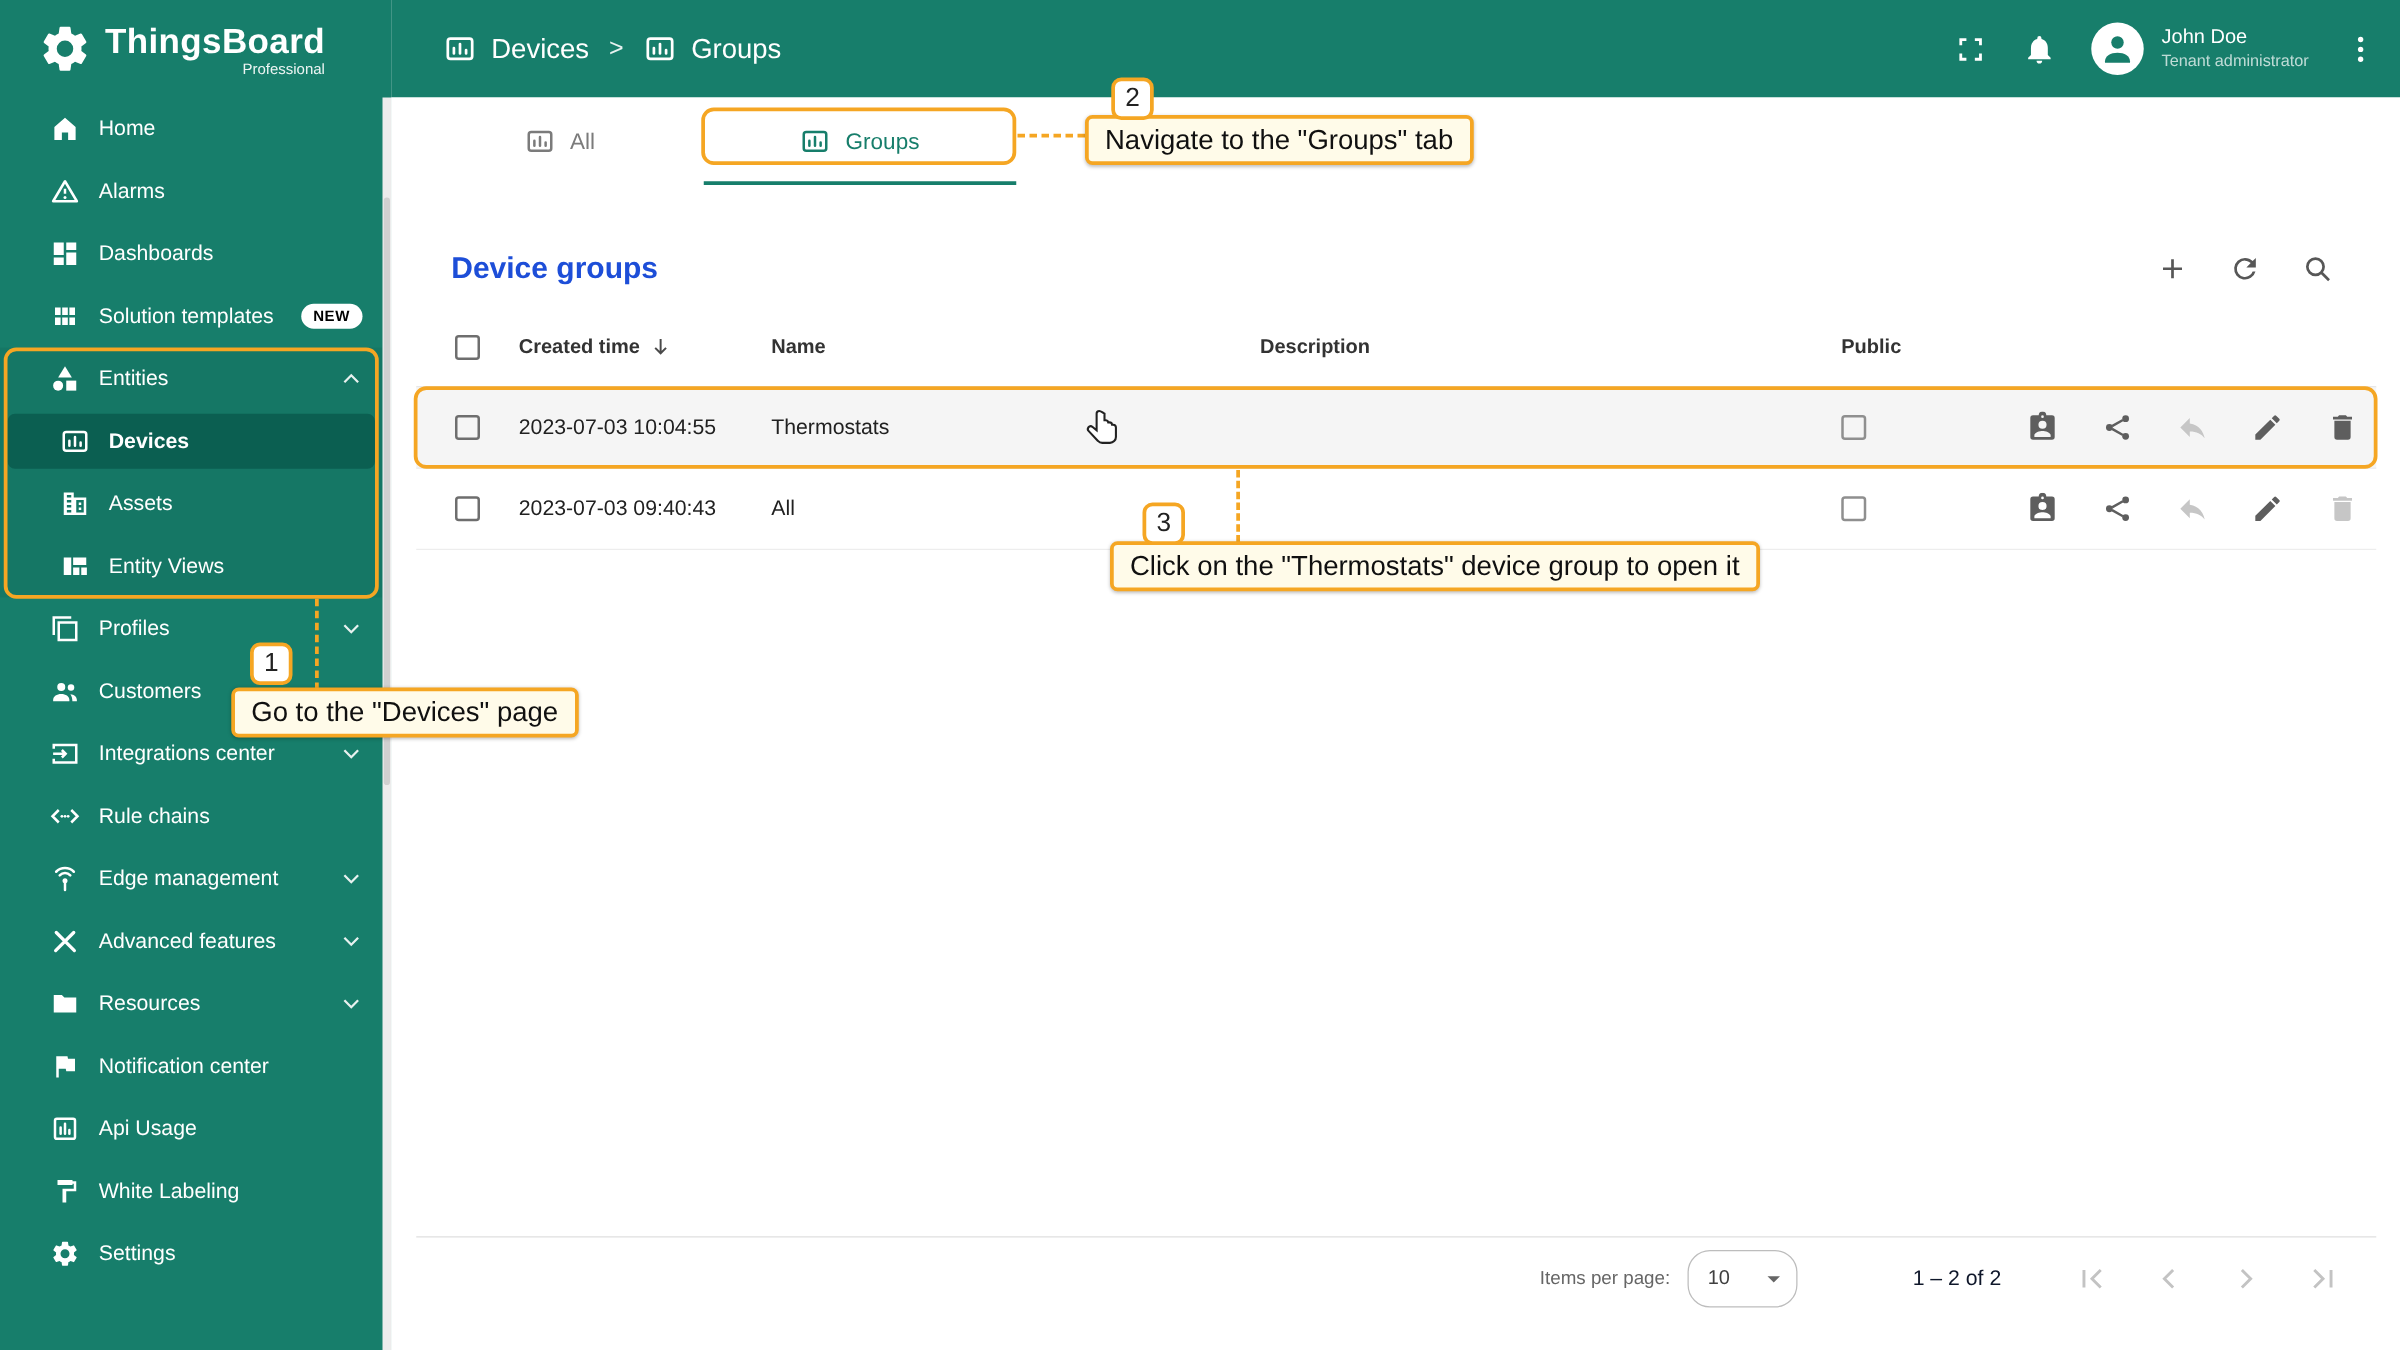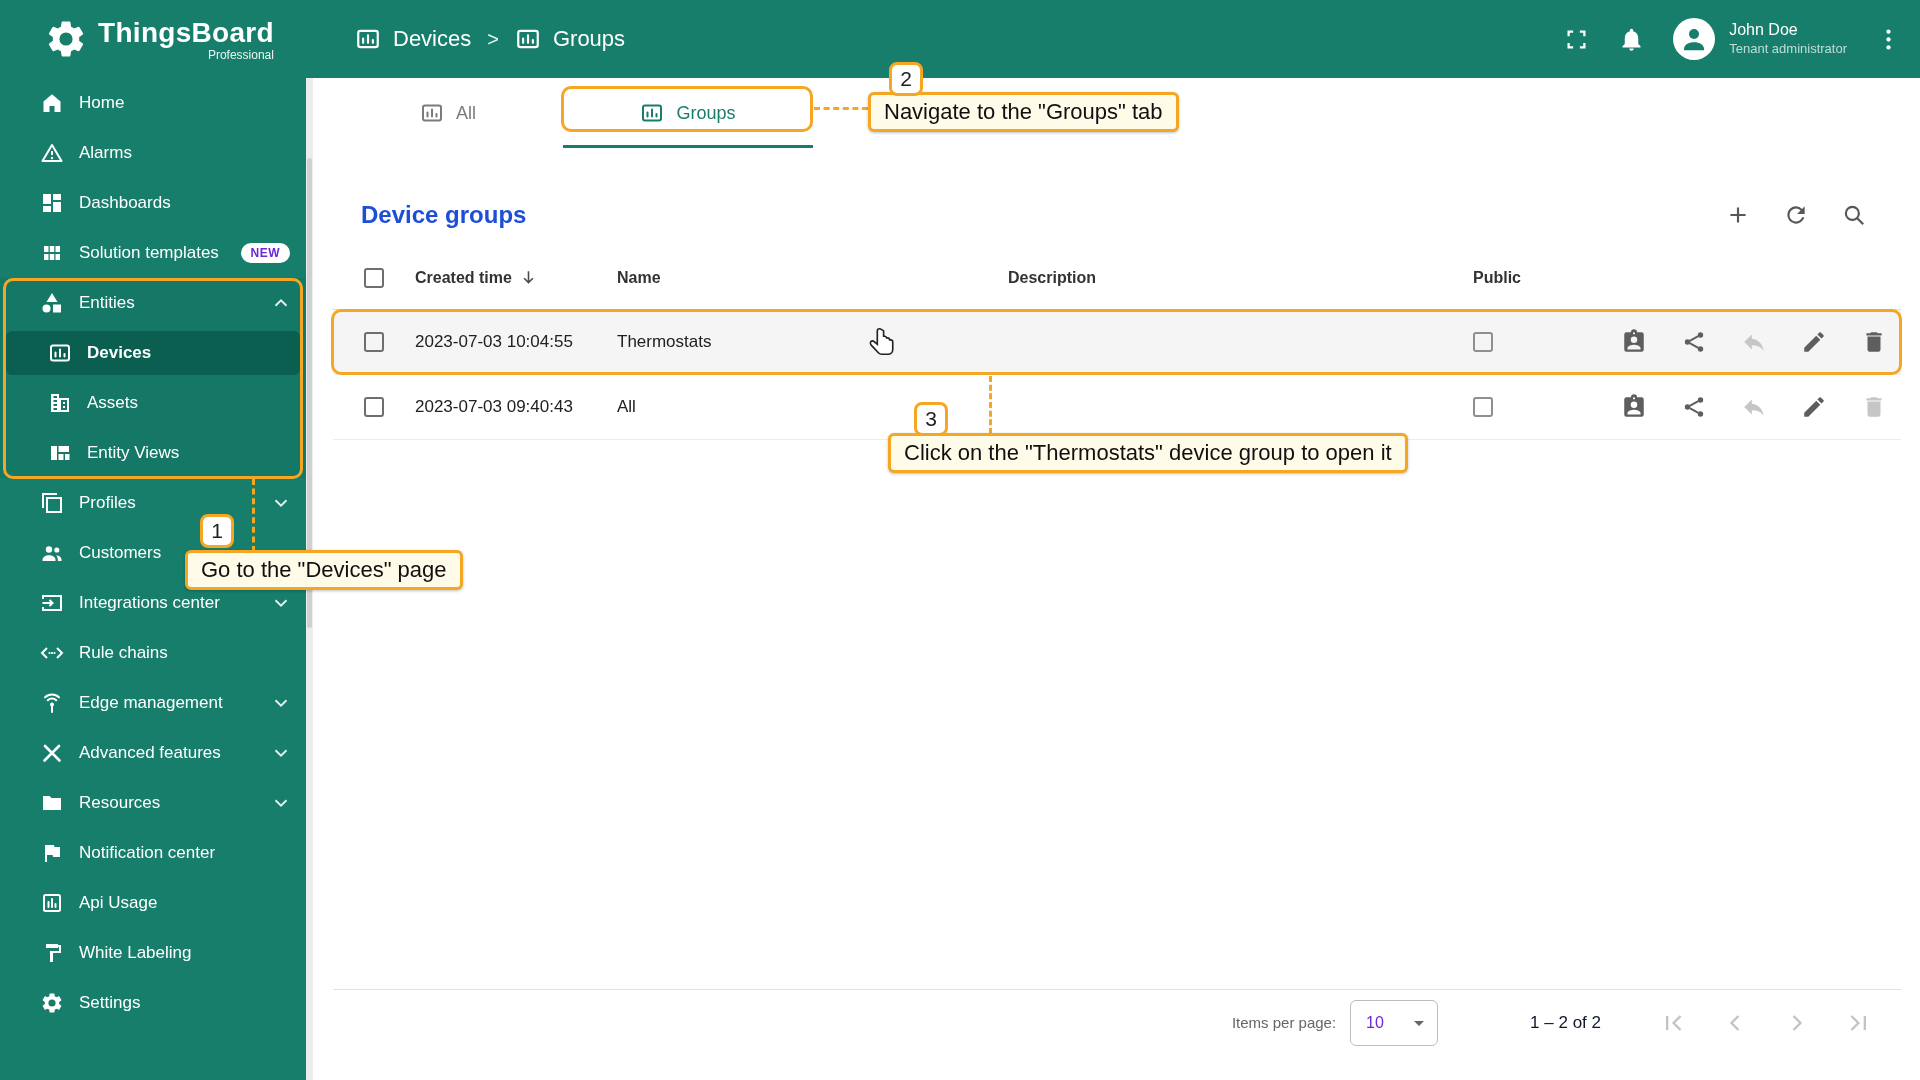--- a/index.html
+++ b/index.html
@@ -2,36 +2,36 @@
 <html><head>
 <meta charset="utf-8">
 <style>
   *{margin:0;padding:0;box-sizing:border-box}
   html,body{width:1920px;height:1080px;overflow:hidden;background:#fff;
     font-family:"Liberation Sans",sans-serif;}
   .app{position:relative;width:1920px;height:1080px;display:flex}
 
   
   .sidebar{width:313px;flex-shrink:0;background:#177e6b;color:#fff;display:flex;flex-direction:column}
-  .logo{height:78px;display:flex;align-items:center;padding-left:44px;gap:10px;cursor:pointer}
+  .logo{height:78px;display:flex;align-items:center;padding-left:30px;gap:10px;cursor:pointer}
   .logogear{width:44px;height:44px;color:#fff}
   .logotext{display:flex;flex-direction:column}
   .logotitle{font-size:28px;font-weight:bold;letter-spacing:.3px}
   .logosub{font-size:12px;text-align:right;opacity:.92;margin-top:-1px}
   .sidebody{flex:1;display:flex}
   .nav{width:306px;overflow:hidden}
   .scrollstrip{width:7px;background:#ececec;position:relative}
   .scrollthumb{position:absolute;left:1px;top:80px;width:5px;height:470px;background:#d0d0d0;border-radius:3px}
   .nav-item{height:50px;display:flex;align-items:center;padding-left:40px;gap:15px;font-size:17px;cursor:pointer;white-space:nowrap}
   .nav-item .nico{width:24px;height:24px;color:#fff;flex-shrink:0}
   .nav-group{background:rgba(0,0,0,.05)}
   .nav-item.sub{padding-left:48px}
   .nav-item.selected{background:#0b5f51;margin:3px 6px;height:44px;border-radius:6px;padding-left:42px;font-weight:bold}
   .chev{margin-left:auto;margin-right:14px;width:22px;height:22px;opacity:.9;flex-shrink:0}
-  .newbadge{margin-left:auto;margin-right:16px;background:#fff;color:#6d28d9;font-size:12px;font-weight:bold;padding:3px 10px;border-radius:11px;letter-spacing:.5px}
+  .newbadge{margin-left:auto;margin-right:16px;background:#fff;color:#000000;font-size:12px;font-weight:bold;padding:3px 10px;border-radius:11px;letter-spacing:.5px}
 
   
   .main{flex:1;display:flex;flex-direction:column}
   .topbar{height:78px;background:#177e6b;color:#fff;display:flex;align-items:center;justify-content:space-between;padding:0 18px 0 42px;flex-shrink:0}
   .crumb{display:flex;align-items:center;gap:12px;font-size:22px;font-weight:500}
   .crumb .crumbico{width:26px;height:26px}
   .crumbsep{font-size:20px;opacity:.9;margin:0 4px;font-weight:400}
   .topright{display:flex;align-items:center;gap:28px}
   .topico{width:27px;height:27px;color:#fff;cursor:pointer}
   .avatar{width:42px;height:42px;border-radius:50%;background:#fff;display:flex;align-items:center;justify-content:center;cursor:pointer}
@@ -64,21 +64,21 @@
   .cb{width:20px;height:20px;border:2px solid #6e6e6e;border-radius:3px;cursor:pointer}
   .cb.lite{border-color:#8f8f8f}
   .col-public{padding-left:12px}
   .sorticon{width:19px;height:19px;color:#4a4a4a;margin-left:7px}
   .actions{display:flex;gap:34px;align-items:center}
   .action{width:26px;height:26px;color:#5e5e5e;cursor:pointer}
   .action.disabled{color:#c6c6c6;cursor:default}
 
   .pager{position:absolute;left:20px;right:19px;top:911px;height:66px;border-top:1px solid #e0e0e0;display:flex;align-items:center;justify-content:flex-end;padding-right:28px;color:#666}
   .ptext{font-size:15px;color:#666}
-  .pselect{width:88px;height:46px;border:1px solid #bdbdbd;border-radius:6px;display:flex;align-items:center;justify-content:space-between;padding:0 6px 0 15px;font-size:16px;color:#6d28d9;margin-left:14px;cursor:pointer}
+  .pselect{width:88px;height:46px;border:1px solid #bdbdbd;border-radius:18px;display:flex;align-items:center;justify-content:space-between;padding:0 6px 0 15px;font-size:16px;color:#404040;margin-left:14px;cursor:pointer}
   .pdrop{width:24px;height:24px;color:#666}
   .prange{margin-left:92px;font-size:17px;color:#0f172a}
   .pnav{display:flex;gap:34px;margin-left:58px}
   .pnav svg{width:28px;height:28px;color:#c3c3c3}
 
   
   .overlay{position:absolute;inset:0;pointer-events:none;z-index:50}
   .hl-box{position:absolute;border:3px solid #f5a623;border-radius:10px}
   .dash-v{position:absolute;border-left:3px dashed #f5a623}
   .dash-h{position:absolute;border-top:3px dashed #f5a623}

